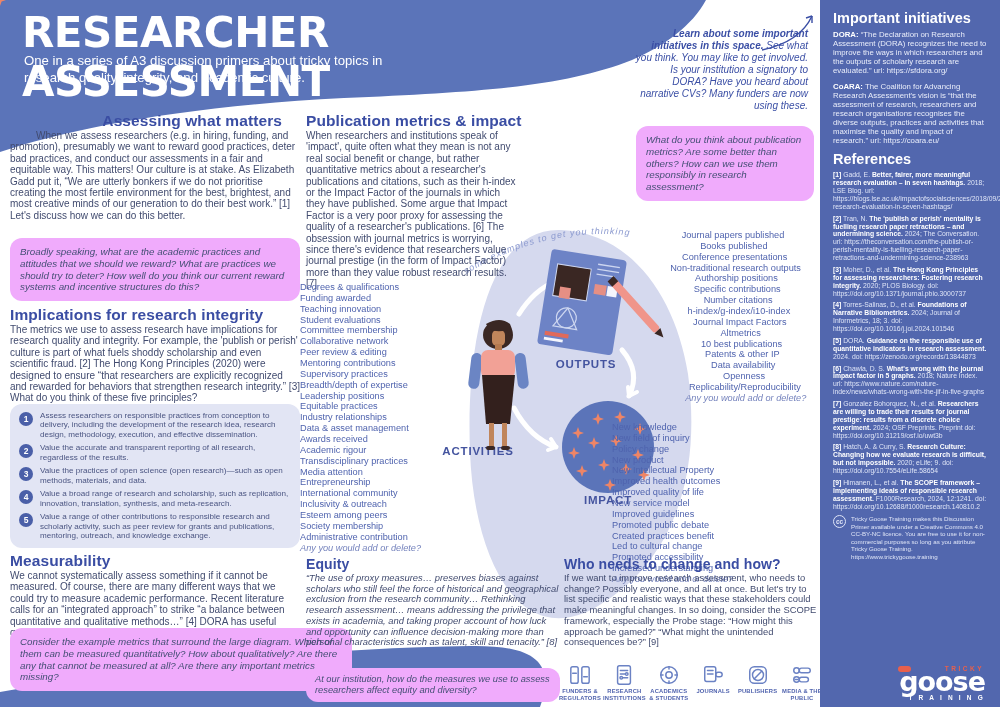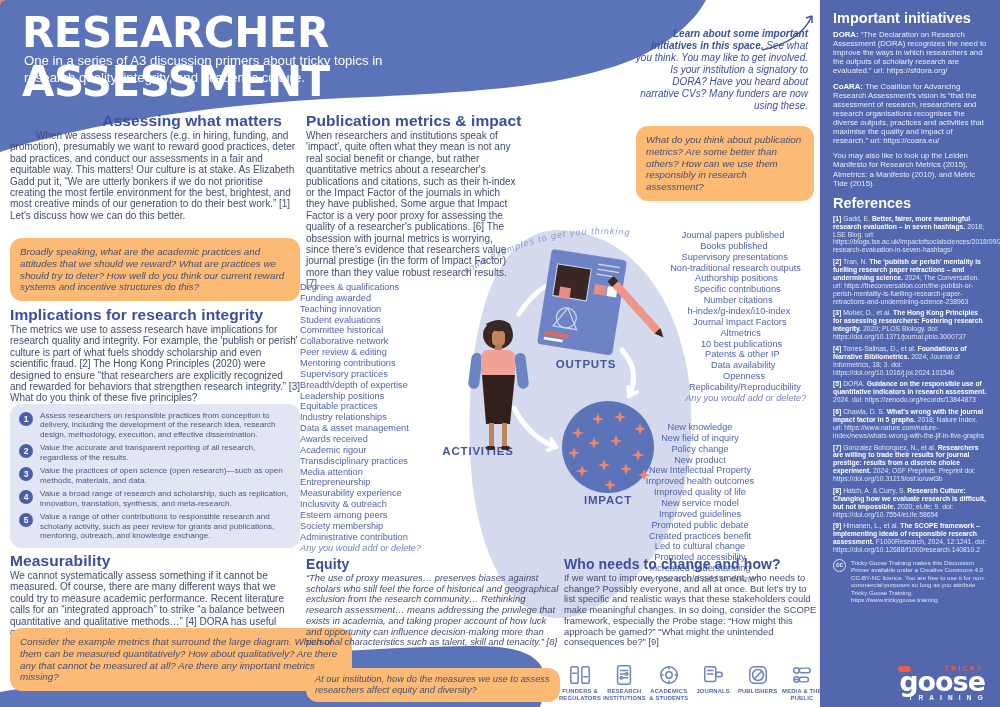--- a/index.html
+++ b/index.html
@@ -9,21 +9,21 @@
   .layer{position:absolute;left:0;top:0;width:1000px;height:707px;pointer-events:none}
   .abs{position:absolute}
 
   
   .title{left:22px;top:8px;width:620px;color:#fff;font-size:42px;font-weight:800;letter-spacing:-.5px;font-family:"DejaVu Sans","Liberation Sans",sans-serif}
   .subtitle{left:24px;top:52px;width:400px;color:#fff;font-size:13.2px;line-height:1.3}
 
   
   .h1{color:#3a4da3;font-weight:800;font-size:15.5px;letter-spacing:.1px}
   .bodytext{font-size:10px;line-height:1.14;color:#414b6f}
-  .callout{background:#fdba74;border-radius:12px;padding:8px 10px;font-size:9.8px;line-height:1.2;font-style:italic;color:#454f75}
+  .callout{background:#f0abfc;border-radius:12px;padding:8px 10px;font-size:9.8px;line-height:1.2;font-style:italic;color:#454f75}
 
   
   .sec-assess-title{left:10px;top:112px;width:288px;text-align:right;padding-right:16px}
   .sec-assess-body{left:10px;top:130px;width:290px;text-indent:26px}
   .sec-assess-call{left:10px;top:238px;width:290px}
   .sec-integrity-title{left:10px;top:306px;width:290px}
   .sec-integrity-body{left:10px;top:324px;width:290px}
   .principles{left:10px;top:404px;width:290px;background:#e2e5f4;border-radius:12px;padding:7px 9px;display:flex;flex-direction:column;gap:4px}
   .prow{display:flex;gap:7px;align-items:flex-start}
   .pnum{flex:0 0 14px;height:14px;border-radius:50%;background:#4a5fa8;color:#fff;font-size:8.5px;font-weight:700;display:flex;align-items:center;justify-content:center;margin-top:1px}
@@ -50,21 +50,21 @@
   .stake{width:40px;display:flex;flex-direction:column;align-items:center;gap:2px}
   .stake svg{width:22px;height:22px;stroke:#6b82c4;fill:none;stroke-width:1.6;stroke-linecap:round;stroke-linejoin:round}
   .stake-label{font-size:5.8px;font-weight:700;color:#5063ae;text-align:center;line-height:1.25;letter-spacing:.2px}
 
   
   .dlist{font-size:9.2px;line-height:1.18;color:#4f63ae}
   .dlist .li:last-child{font-style:italic;color:#7583bd}
   .acts{left:300px;top:282px;width:182px;text-align:left}
   .outs{left:638px;top:230px;width:190px;text-align:center}
   .outs .li{margin-left:calc(var(--i)*1.7px)}
-  .imps{left:612px;top:422px;width:176px;text-align:center}
+  .imps{left:612px;top:422px;width:176px;text-align:left}
   .dlabel{font-size:11.5px;font-weight:800;letter-spacing:.8px;color:#44549f;text-align:center}
   .lbl-acts{left:430px;top:445px;width:96px}
   .lbl-outs{left:538px;top:358px;width:96px}
   .lbl-imp{left:560px;top:494px;width:96px}
 
   
   .panel{position:absolute;left:820px;top:0;width:180px;height:707px;background:#5267ae;color:#fff;padding:10px 13px 6px;display:flex;flex-direction:column}
   .panel-h{font-size:14.5px;font-weight:800;margin-bottom:4px}
   .init{font-size:7.8px;line-height:1.17;color:#e9edfa;margin-bottom:6px}
   .init b{color:#fff}
@@ -176,46 +176,46 @@
     <div class="float-spacer"></div>
     <span>When researchers and institutions speak of 'impact', quite often what they mean is not any real social benefit or change, but rather quantitative metrics about a researcher's publications and citations, such as their h-index or the Impact Factor of the journals in which they have published. Some argue that Impact Factor is a very poor proxy for assessing the quality of a researcher's publications. [6] The obsession with journal metrics is worrying, since there's evidence that researchers value journal prestige (in the form of Impact Factor) more than they value robust research results. [7]</span>
   </div>
   <div class="abs callout bubble-metrics">What do you think about publication metrics? Are some better than others? How can we use them responsibly in research assessment?</div>
 
   <div class="abs dlist acts">
       <div class="li" style="--i: 0;">Degrees &amp; qualifications</div>
       <div class="li" style="--i: 1;">Funding awarded</div>
       <div class="li" style="--i: 2;">Teaching innovation</div>
       <div class="li" style="--i: 3;">Student evaluations</div>
-      <div class="li" style="--i: 4;">Committee historical</div>
+      <div class="li" style="--i: 4;">Committee membership</div>
       <div class="li" style="--i: 5;">Collaborative network</div>
       <div class="li" style="--i: 6;">Peer review &amp; editing</div>
       <div class="li" style="--i: 7;">Mentoring contributions</div>
       <div class="li" style="--i: 8;">Supervisory practices</div>
       <div class="li" style="--i: 9;">Breadth/depth of expertise</div>
       <div class="li" style="--i: 10;">Leadership positions</div>
       <div class="li" style="--i: 11;">Equitable practices</div>
       <div class="li" style="--i: 12;">Industry relationships</div>
       <div class="li" style="--i: 13;">Data &amp; asset management</div>
       <div class="li" style="--i: 14;">Awards received</div>
       <div class="li" style="--i: 15;">Academic rigour</div>
       <div class="li" style="--i: 16;">Transdisciplinary practices</div>
       <div class="li" style="--i: 17;">Media attention</div>
       <div class="li" style="--i: 18;">Entrepreneurship</div>
-      <div class="li" style="--i: 19;">Measurability experience</div>
+      <div class="li" style="--i: 19;">International community</div>
       <div class="li" style="--i: 20;">Inclusivity &amp; outreach</div>
       <div class="li" style="--i: 21;">Esteem among peers</div>
       <div class="li" style="--i: 22;">Society membership</div>
       <div class="li" style="--i: 23;">Administrative contribution</div>
       <div class="li" style="--i: 24;">Any you would add or delete?</div>
     </div>
   <div class="abs dlist outs">
       <div class="li" style="--i: 0;">Journal papers published</div>
       <div class="li" style="--i: 1;">Books published</div>
-      <div class="li" style="--i: 2;">Supervisory presentations</div>
+      <div class="li" style="--i: 2;">Conference presentations</div>
       <div class="li" style="--i: 3;">Non-traditional research outputs</div>
       <div class="li" style="--i: 4;">Authorship positions</div>
       <div class="li" style="--i: 5;">Specific contributions</div>
       <div class="li" style="--i: 6;">Number citations</div>
       <div class="li" style="--i: 7;">h-index/g-index/i10-index</div>
       <div class="li" style="--i: 8;">Journal Impact Factors</div>
       <div class="li" style="--i: 9;">Altmetrics</div>
       <div class="li" style="--i: 10;">10 best publications</div>
       <div class="li" style="--i: 11;">Patents &amp; other IP</div>
       <div class="li" style="--i: 12;">Data availability</div>
@@ -348,21 +348,20 @@
       <div class="stake-label">MEDIA &amp; THE PUBLIC</div>
     </div>
   </div>
 
   <div class="panel">
     <div class="panel-h">Important initiatives</div>
     <div>
         <div class="init" style="--i: 0;"><b>DORA:</b><span> “The Declaration on Research Assessment (DORA) recognizes the need to improve the ways in which researchers and the outputs of scholarly research are evaluated.” url: https://sfdora.org/</span></div>
         <div class="init" style="--i: 1;"><b>CoARA:</b><span> The Coalition for Advancing Research Assessment's vision is “that the assessment of research, researchers and research organisations recognises the diverse outputs, practices and activities that maximise the quality and impact of research.” url: https://coara.eu/</span></div>
       </div>
-    <div class="panel-note">You may also like to look up the Leiden Manifesto for Research Metrics (2015), Almetrics: a Manifesto (2010), and Metric Tide (2015).</div>
     <div class="panel-h">References</div>
     <div class="refs">
         <div class="ref" style="--i: 0;"><span class="ref-num">[1]</span> <span>Gadd, E.</span> <b>Better, fairer, more meaningful research evaluation – in seven hashtags.</b> <span>2018; LSE Blog. url: https://blogs.lse.ac.uk/impactofsocialsciences/2018/09/27/better-research-evaluation-in-seven-hashtags/</span></div>
         <div class="ref" style="--i: 1;"><span class="ref-num">[2]</span> <span>Tran, N.</span> <b>The 'publish or perish' mentality is fuelling research paper retractions – and undermining science.</b> <span>2024; The Conversation. url: https://theconversation.com/the-publish-or-perish-mentality-is-fuelling-research-paper-retractions-and-undermining-science-238963</span></div>
         <div class="ref" style="--i: 2;"><span class="ref-num">[3]</span> <span>Moher, D., et al.</span> <b>The Hong Kong Principles for assessing researchers: Fostering research integrity.</b> <span>2020; PLOS Biology. doi: https://doi.org/10.1371/journal.pbio.3000737</span></div>
         <div class="ref" style="--i: 3;"><span class="ref-num">[4]</span> <span>Torres-Salinas, D., et al.</span> <b>Foundations of Narrative Bibliometrics.</b> <span>2024; Journal of Informetrics, 18; 3. doi: https://doi.org/10.1016/j.joi.2024.101546</span></div>
         <div class="ref" style="--i: 4;"><span class="ref-num">[5]</span> <span>DORA.</span> <b>Guidance on the responsible use of quantitative indicators in research assessment.</b> <span>2024. doi: https://zenodo.org/records/13844873</span></div>
         <div class="ref" style="--i: 5;"><span class="ref-num">[6]</span> <span>Chawla, D. S.</span> <b>What's wrong with the journal impact factor in 5 graphs.</b> <span>2018; Nature Index. url: https://www.nature.com/nature-index/news/whats-wrong-with-the-jif-in-five-graphs</span></div>
         <div class="ref" style="--i: 6;"><span class="ref-num">[7]</span> <span>Gonzalez Bohorquez, N., et al.</span> <b>Researchers are willing to trade their results for journal prestige: results from a discrete choice experiment.</b> <span>2024; OSF Preprints. Preprint doi: https://doi.org/10.31219/osf.io/uwt3b</span></div>
         <div class="ref" style="--i: 7;"><span class="ref-num">[8]</span> <span>Hatch, A. &amp; Curry, S.</span> <b>Research Culture: Changing how we evaluate research is difficult, but not impossible.</b> <span>2020; eLife; 9. doi: https://doi.org/10.7554/eLife.58654</span></div>

